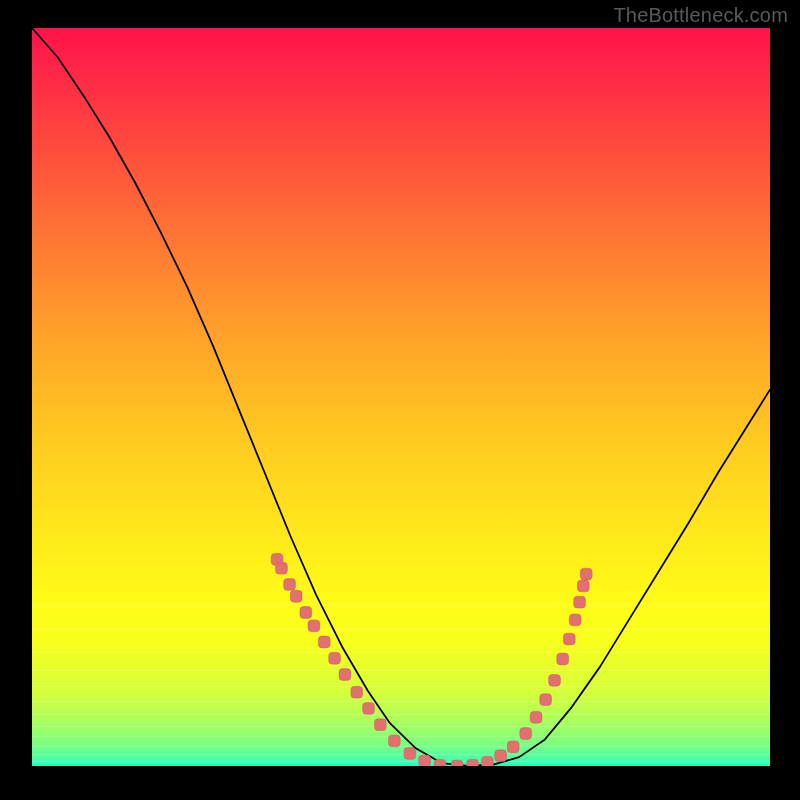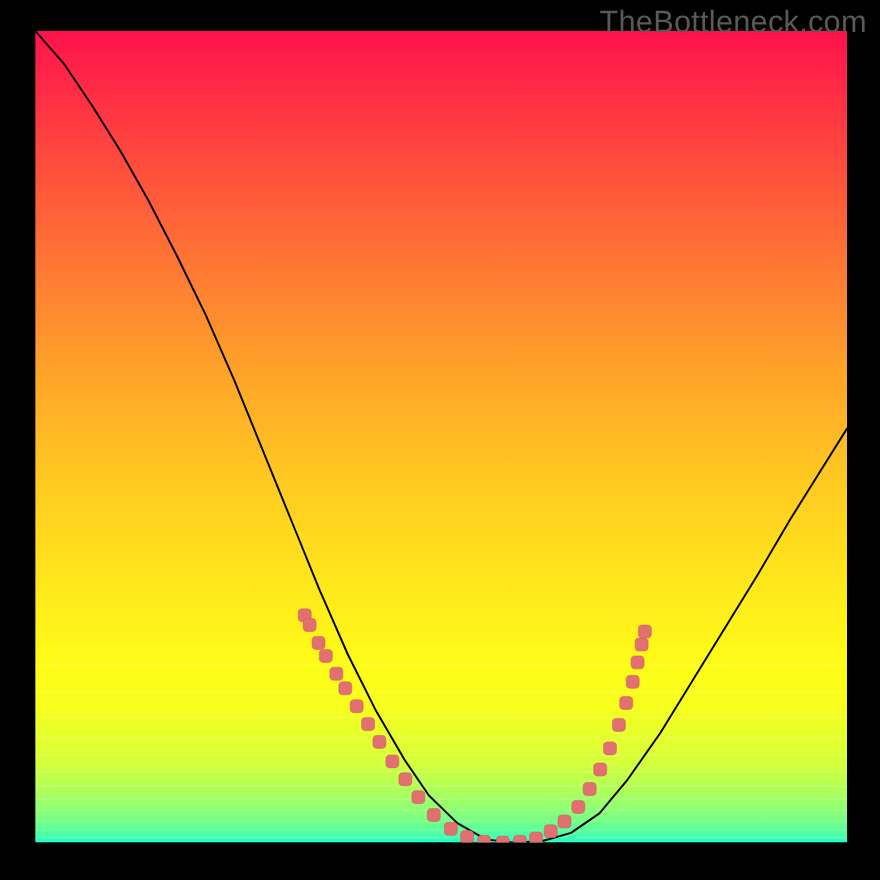--- a/index.html
+++ b/index.html
@@ -8,21 +8,21 @@
     height: 800px;
     background: #000;
     overflow: hidden;
     font-family: Arial, Helvetica, sans-serif;
   }
   .watermark {
     position: absolute;
     top: 4px;
     right: 12px;
     color: #595959;
-    font-size: 28px;
+    font-size: 20px;
     font-weight: 500;
     z-index: 10;
     letter-spacing: 0.2px;
   }
   .chart-frame {
     position: absolute;
     left: 32px;
     top: 28px;
     width: 738px;
     height: 738px;

